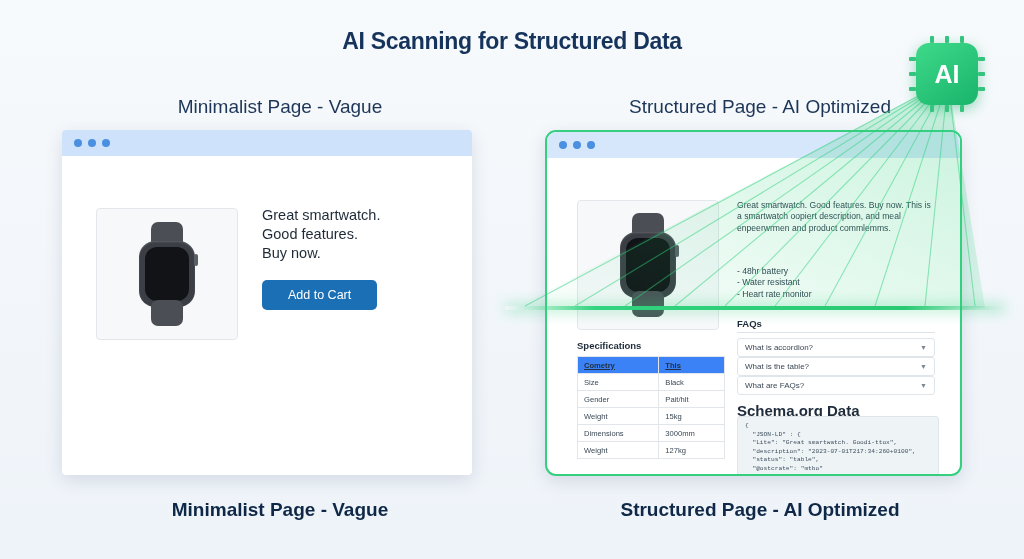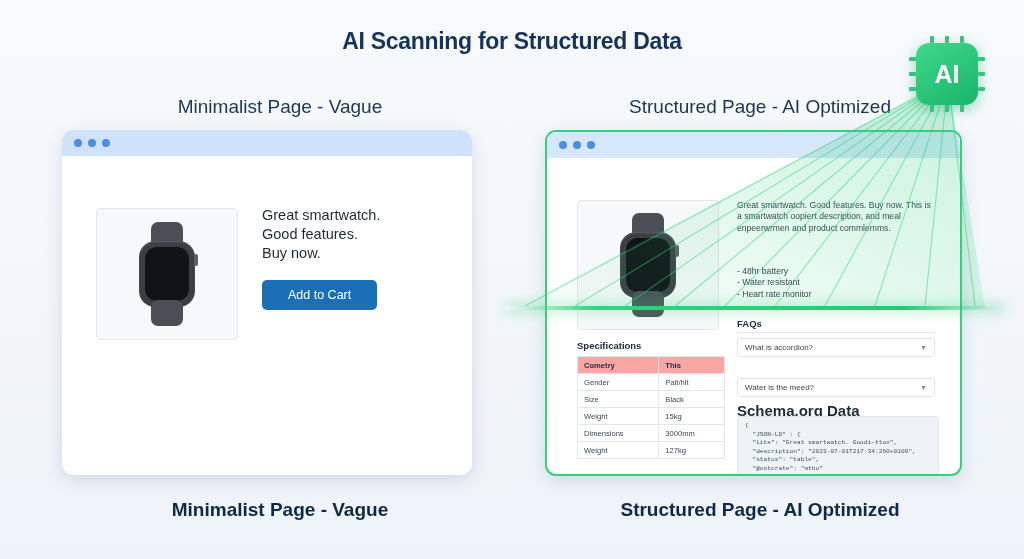--- a/index.html
+++ b/index.html
@@ -50,21 +50,21 @@
     color: #0f2847;
     text-align: center;
   }
   .bcap-left  { top: 499px; left: 40px; width: 480px; }
   .bcap-right { top: 499px; left: 530px; width: 460px; }
 
   
   .window {
     position: absolute;
     background: #ffffff;
-    border-radius: 12px;
+    border-radius: 4px;
     box-shadow: 0 5px 18px rgba(20,40,80,0.13);
     overflow: hidden;
   }
   .win-left  { left: 62px;  top: 130px; width: 410px; height: 345px; }
   .win-right { left: 545px; top: 130px; width: 413px; height: 342px;
                border: 2px solid #34d07f; border-radius: 11px; }
 
   .titlebar {
     height: 26px;
     background: #cfe2fb;
@@ -180,21 +180,21 @@
     left: 190px; top: 174px;
     width: 198px; height: 1px;
     background: #dfe4ea;
   }
   .faq-list { position: absolute; left: 190px; top: 180px; width: 198px; }
   .faq-item {
     height: 17px;
     border: 1px solid #e0e5ea;
     border-radius: 3px;
     background: #fff;
-    margin-bottom: 21px;
+    margin-bottom: 0;
     font-size: 8px;
     color: #3a4654;
     display: flex;
     align-items: center;
     padding: 0 7px;
     justify-content: space-between;
   }
   .chev { font-size: 7px; color: #7d8894; }
 
   .spec-title {
@@ -213,23 +213,24 @@
     color: #3b4855;
     background: #fff;
   }
   .spec-table th, .spec-table td {
     border: 1px solid #e2e6ea;
     padding: 3.5px 6px;
     text-align: left;
     font-weight: normal;
   }
   .spec-table thead td, .spec-table thead th {
-    background: #fca5a5;
+    background: #3b82f6;
     font-weight: bold;
     color: #223041;
+    text-decoration: underline;
   }
 
   .schema-title {
     position: absolute;
     left: 190px; top: 244px;
     font-size: 15px;
     font-weight: bold;
     color: #1d2b3a;
   }
   .schema-box {
@@ -351,45 +352,45 @@
       </div>
 
       <div class="faq-head">FAQs</div>
       <div class="faq-rule"></div>
       <div class="faq-list">
         <div class="faq-item">
           <span>What is accordion?</span>
           <span class="chev">▼</span>
         </div>
         <div class="faq-item">
-          <span>Water is the meed?</span>
+          <span>What is the table?</span>
           <span class="chev">▼</span>
         </div>
         <div class="faq-item">
           <span>What are FAQs?</span>
           <span class="chev">▼</span>
         </div>
       </div>
 
       <div class="spec-title">Specifications</div>
       <table class="spec-table">
         <thead>
           <tr>
             <th>Cometry</th>
             <th>This</th>
           </tr>
         </thead>
         <tbody>
           <tr>
+            <td>Size</td>
+            <td>Black</td>
+          </tr>
+          <tr>
             <td>Gender</td>
             <td>Pait/hlt</td>
-          </tr>
-          <tr>
-            <td>Size</td>
-            <td>Black</td>
           </tr>
           <tr>
             <td>Weight</td>
             <td>15kg</td>
           </tr>
           <tr>
             <td>Dimensions</td>
             <td>3000mm</td>
           </tr>
           <tr>

